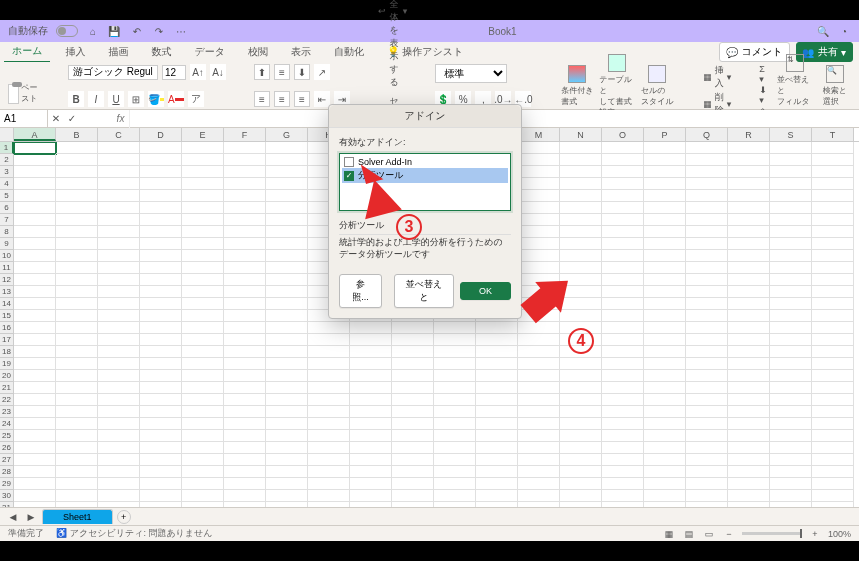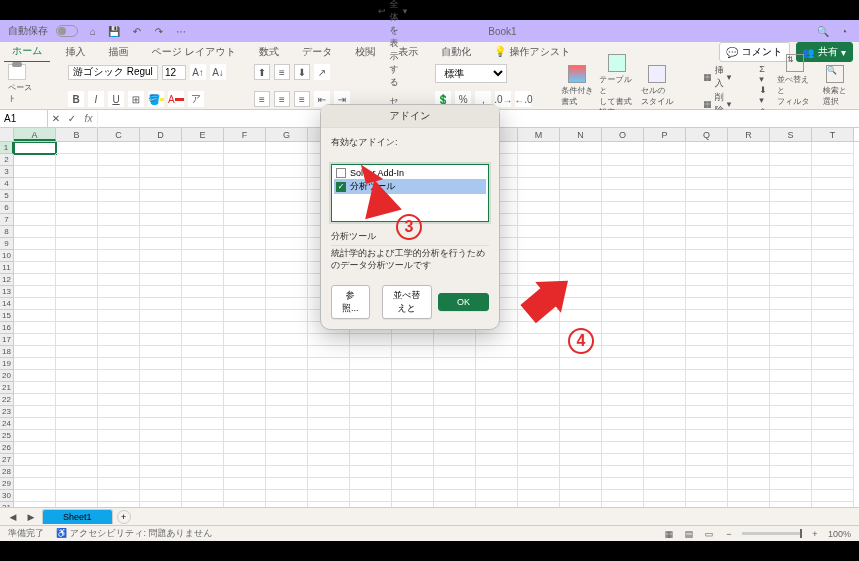--- a/index.html
+++ b/index.html
@@ -20,40 +20,40 @@
 .tab { padding: 3px 8px; color: #555; cursor: pointer; }
 .tab.active { color: #1a7a47; border-bottom: 2px solid #1a7a47; }
 .tabs-right { margin-left: auto; display: flex; gap: 6px; padding-right: 6px; align-items: center;}
 .comment-btn, .share-btn { border: 1px solid #ccc; border-radius: 3px; padding: 2px 6px; font-size: 10px; background: #fff; display: flex; align-items: center; gap: 3px; }
 .share-btn { background: #1a7a47; color: #fff; border-color: #1a7a47; }
 
 
 .ribbon { height: 48px; background: #f5f2ee; border-bottom: 1px solid #d0ccc6; display: flex; padding: 2px 8px; gap: 10px; }
 .ribbon-group { display: flex; flex-direction: column; justify-content: space-between; }
 .ribbon-row { display: flex; gap: 4px; align-items: center; }
-.clipboard-btn { width: 32px; height: 40px; display: flex; flex-direction: column; align-items: flex-start; justify-content: center; font-size: 8px; color: #555; gap: 2px;}
+.clipboard-btn { width: 32px; height: 40px; display: flex; flex-direction: row; align-items: flex-end; justify-content: center; font-size: 8px; color: #555; gap: 2px;}
 .clipboard-icon { width: 18px; height: 20px; background: #fff; border: 1px solid #ccc; position: relative; }
 .clipboard-icon::before { content:''; position:absolute; top:-3px; left:3px; width:10px; height:5px; background:#999; border-radius:2px;}
 .font-select { border: 1px solid #ccc; background: #fff; font-size: 10px; padding: 1px 4px; width: 90px; }
 .size-select { border: 1px solid #ccc; background: #fff; font-size: 10px; padding: 1px 2px; width: 24px; }
 .small-btn { width: 16px; height: 16px; background: #fff; display: flex; align-items: center; justify-content: center; font-size: 10px; color: #555; cursor: pointer; }
 .small-btn.border { border: 1px solid #ccc; }
 .divider { width: 1px; background: #d0ccc6; height: 40px; margin: 0 4px; }
 .mid-label { font-size: 9px; color: #555; display: flex; align-items: center; gap: 4px; }
 .format-select { border: 1px solid #ccc; background: #fff; font-size: 10px; padding: 2px 4px; width: 72px; }
 .big-btn { display: flex; flex-direction: column; align-items: center; font-size: 8px; color: #555; gap: 2px; width: 36px;}
 .big-icon { width: 18px; height: 18px; border: 1px solid #999; }
 .btn-stack { display: flex; flex-direction: column; gap: 1px; font-size: 9px; color: #555;}
 .btn-stack span { display: flex; align-items: center; gap: 3px;}
 .color-strip { display: inline-block; width: 12px; height: 3px; }
 
 
 .formula-bar { height: 18px; background: #fff; border-bottom: 1px solid #d0ccc6; display: flex; align-items: center; font-size: 10px; }
 .name-box { width: 48px; border-right: 1px solid #d0ccc6; padding: 0 4px; height:100%; display:flex; align-items:center;}
-.fx-btn { width: 18px; height: 18px; display: flex; align-items: center; justify-content: center; font-style: italic; color: #777; border-right: 1px solid #eee;}
+.fx-btn { width: 18px; height: 18px; display: flex; align-items: center; justify-content: center; font-style: italic; color: #777; border-right: 1px solid #eee; margin-left: 32px;}
 .formula-input { flex: 1; padding: 0 4px; }
 
 
 .grid { flex: 1; overflow: hidden; position: relative; background: #fff; }
 .col-headers { height: 14px; display: flex; border-bottom: 1px solid #ccc; }
 .corner { width: 14px; border-right: 1px solid #ccc; background: #eee; }
 .col-header { width: 42px; border-right: 1px solid #ccc; background: #eee; text-align: center; font-size: 9px; color: #555; line-height: 14px; }
 .col-header.active { background: #d4eadd; border-bottom: 2px solid #1a7a47; }
 .rows { overflow: hidden; }
 .row { height: 12px; display: flex; }
@@ -67,24 +67,24 @@
 .sheet-tab { background: #0ea5e9; border: 1px solid #ccc; border-bottom: none; padding: 2px 20px; border-radius: 3px 3px 0 0;}
 .add-sheet { width: 14px; height: 14px; border: 1px solid #ccc; border-radius: 50%; display: flex; align-items: center; justify-content: center; }
 
 
 .status { height: 16px; background: #f5f2ee; display: flex; align-items: center; padding: 0 8px; font-size: 9px; color: #666; gap: 12px; border-top:1px solid #d0ccc6;}
 .status-right { margin-left: auto; display: flex; gap: 6px; align-items: center;}
 .zoom-slider { width: 60px; height: 3px; background: #ccc; position: relative;}
 .zoom-slider::after { content:''; position:absolute; right:0; top:-3px; width:2px; height:9px; background:#666;}
 
 
-.dialog { position: absolute; left: 320px; top: 104px; width: 180px; background: #f2efea; border: 1px solid #bbb; border-radius: 10px; box-shadow: 0 8px 24px rgba(0,0,0,0.25); }
+.dialog { position: absolute; left: 328px; top: 104px; width: 194px; background: #f2efea; border: 1px solid #bbb; border-radius: 4px; box-shadow: 0 8px 24px rgba(0,0,0,0.25); }
 .dialog-title { text-align: center; font-size: 10px; padding: 4px; color: #333; background: #e8e4de; border-radius: 6px 6px 0 0; border-bottom: 1px solid #ddd;}
 .dialog-body { padding: 8px 10px; }
-.dialog-label { font-size: 9px; color: #333; margin-bottom: 15px; }
+.dialog-label { font-size: 9px; color: #333; margin-bottom: 4px; }
 .addin-list { border: 1px solid #1a7a47; background: #fff; height: 58px; padding: 2px; box-shadow: 0 0 0 2px rgba(26,122,71,0.15);}
 .addin-item { display: flex; align-items: center; gap: 4px; font-size: 9px; padding: 1px 2px; }
 .addin-item.selected { background: #a8c8f0; }
 .checkbox { width: 10px; height: 10px; border: 1px solid #888; background: #fff; display: flex; align-items: center; justify-content: center; font-size: 8px;}
 .checkbox.checked { background: #1a7a47; border-color: #1a7a47; color: #fff;}
 .section-label { font-size: 9px; color: #333; margin-top: 8px; margin-bottom: 2px; border-bottom: 1px solid #ddd; padding-bottom: 2px;}
 .desc { font-size: 9px; color: #333; line-height: 1.3; }
 .dialog-buttons { display: flex; gap: 6px; padding: 6px 10px 10px; align-items: center; }
 .dlg-btn { border: 1px solid #bbb; background: #fff; border-radius: 3px; padding: 3px 10px; font-size: 9px; cursor: pointer; box-shadow: 0 1px 0 rgba(0,0,0,0.05);}
 .dlg-btn.primary { background: #1a7a47; color: #fff; border-color: #1a7a47; padding: 3px 18px;}
@@ -118,21 +118,20 @@
     <div class="right-icons">
       <span class="icon-btn">🔍</span>
       <span class="icon-btn">◔</span>
     </div>
   </div>
 
   <div class="tabs">
     <div class="tab active">ホーム</div>
     <div class="tab">挿入</div>
     <div class="tab">描画</div>
-    <div class="tab">ページ レイアウト</div>
     <div class="tab">数式</div>
     <div class="tab">データ</div>
     <div class="tab">校閲</div>
     <div class="tab">表示</div>
     <div class="tab">自動化</div>
     <div class="tab">💡 <span>操作アシスト</span></div>
     <div class="tabs-right">
       <div class="comment-btn">💬 <span>コメント</span></div>
       <div class="share-btn">👥 <span>共有</span> ▾</div>
     </div>

